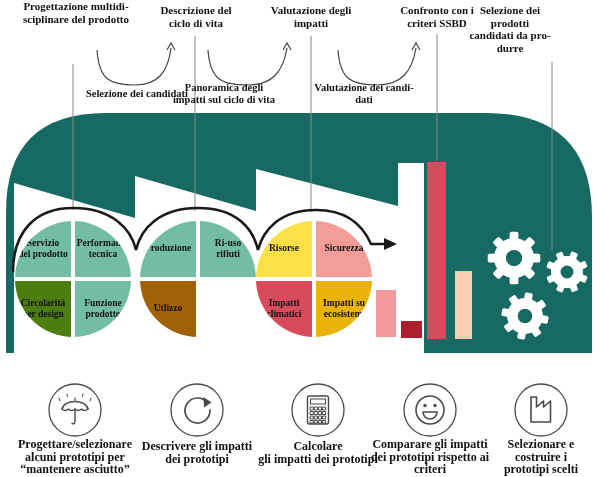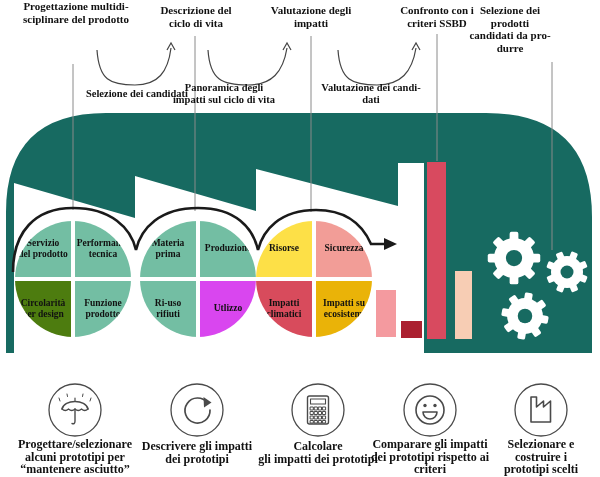--- a/index.html
+++ b/index.html
@@ -180,41 +180,39 @@
   <div class="lbl stage-title" style="left:379px;top:4px;width:116px">Confronto con i
 criteri SSBD</div>
   <div class="lbl stage-title" style="left:454px;top:4px;width:112px">Selezione dei
 prodotti
 candidati da pro-
 durre</div>
 
   <div class="lbl mid-lbl" style="left:62px;top:88px;width:150px">Selezione dei candidati</div>
   <div class="lbl mid-lbl" style="left:151px;top:82px;width:146px">Panoramica degli
 impatti sul ciclo di vita</div>
-  <div class="lbl mid-lbl" style="left:298px;top:82px;width:146px">Valutazione dei candi-
+  <div class="lbl mid-lbl" style="left:291px;top:82px;width:146px">Valutazione dei candi-
 dati</div>
 
   <div class="circle" style="left:15px;top:221px">
     <div class="quad" style="background-color: rgb(115, 190, 163);">Servizio
 del prodotto</div>
     <div class="quad" style="background-color: rgb(115, 190, 163);">Performance
 tecnica</div>
     <div class="quad" style="background-color: #4d7c0f;">Circolarità
 per design</div>
     <div class="quad" style="background-color: rgb(115, 190, 163);">Funzione
 prodotto</div>
   </div>
 
   <div class="circle" style="left:140px;top:221px">
-    <div class="quad" style="background-color: rgb(115, 190, 163);">Materia
-prima</div>
     <div class="quad" style="background-color: rgb(115, 190, 163);">Produzione</div>
     <div class="quad" style="background-color: rgb(115, 190, 163);">Ri-uso
 rifiuti</div>
-    <div class="quad" style="background-color: #d946ef; text-align: center;">Utlizzo</div>
+    <div class="quad" style="background-color: #a16207; text-align: center;">Utlizzo</div>
   </div>
 
   <div class="circle" style="left:256px;top:221px">
     <div class="quad" style="background-color: #fde047;">Risorse</div>
     <div class="quad" style="background-color: rgb(242, 157, 151);">Sicurezza</div>
     <div class="quad" style="background-color: rgb(216, 75, 92);">Impatti
 climatici</div>
     <div class="quad" style="background-color: #eab308; text-align: right;">Impatti su
 ecosistemi</div>
   </div>

